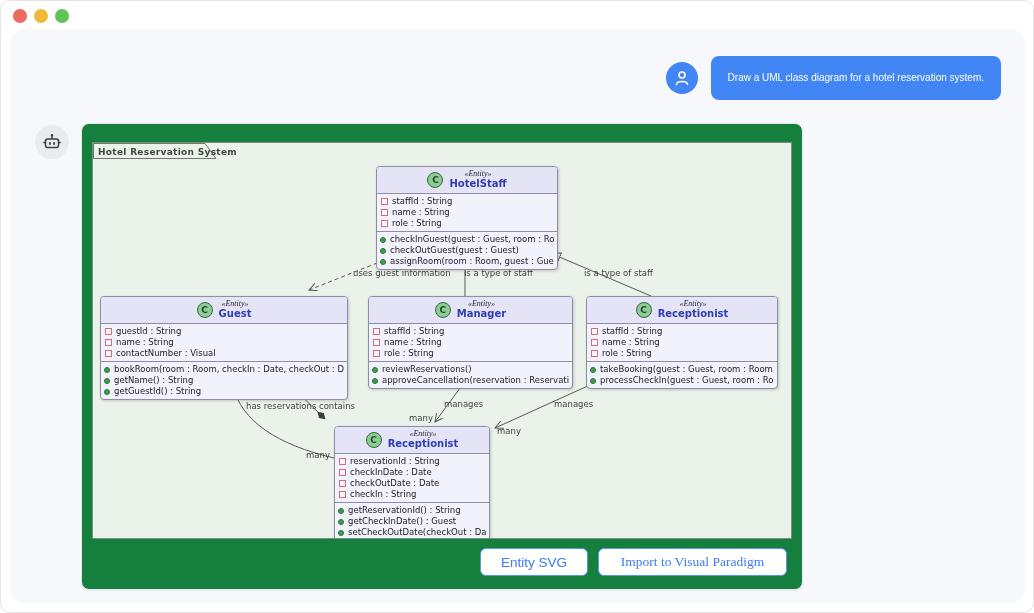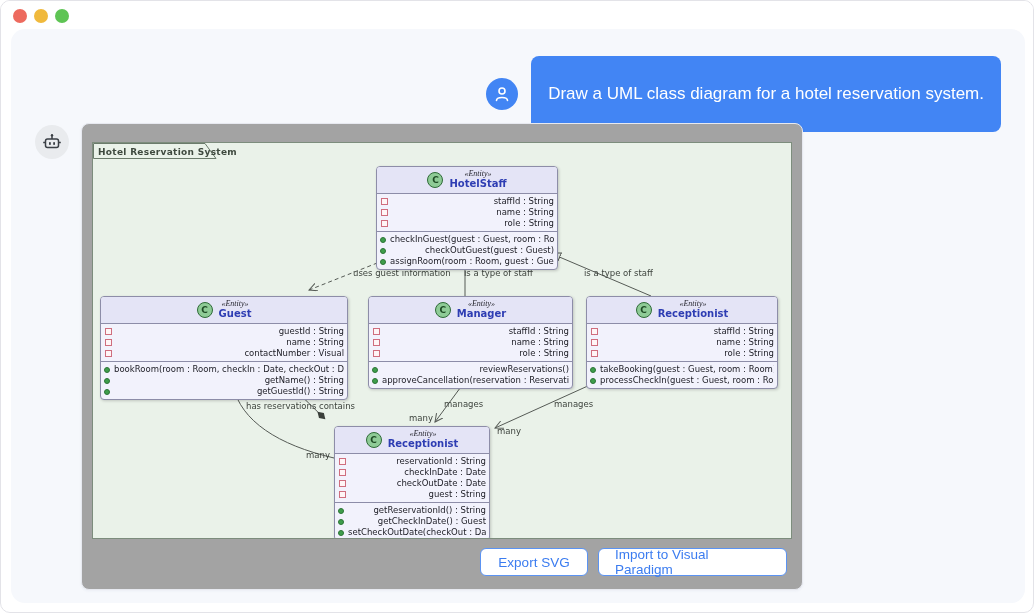--- a/index.html
+++ b/index.html
@@ -4,37 +4,37 @@
 <style>
   html,body{margin:0;padding:0;background:#ffffff;font-family:"Liberation Sans",sans-serif;}
   .window{position:relative;width:1034px;height:613px;background:#ffffff;border:1px solid #e3e3e8;border-radius:10px;box-sizing:border-box;overflow:hidden;}
   .titlebar{position:absolute;top:0;left:0;right:0;height:28px;background:#ffffff;}
   .dots{position:absolute;left:12px;top:8px;display:flex;gap:7px;}
   .dot{width:14px;height:14px;border-radius:50%;}
   .content{position:absolute;left:10px;top:28px;width:1014px;height:574px;background:#f6f8fc;border-radius:14px;}
   
   .chat-row{position:absolute;top:27px;right:24px;display:flex;align-items:center;gap:13px;}
   .avatar{width:32px;height:32px;border-radius:50%;background:#4285f4;display:flex;align-items:center;justify-content:center;flex:0 0 auto;}
-  .bubble{background:#4285f4;color:#ffffff;border-radius:8px;padding:28px 17px;font-size:17px;line-height:20px;max-width:560px;}
+  .bubble{background:#4285f4;color:#ffffff;border-radius:8px;padding:12px 17px;font-size:10px;line-height:20px;max-width:560px;}
   .bot-avatar{position:absolute;left:24px;top:96px;width:34px;height:34px;border-radius:50%;background:#e9ebee;display:flex;align-items:center;justify-content:center;}
   
-  .panel{position:absolute;left:70px;top:94px;width:720px;height:465px;background:#a3a3a3;border:1px solid #e7e9f0;border-radius:8px;box-shadow:0 1px 3px rgba(40,60,120,.05);}
+  .panel{position:absolute;left:70px;top:94px;width:720px;height:465px;background:#15803d;border:1px solid #e7e9f0;border-radius:8px;box-shadow:0 1px 3px rgba(40,60,120,.05);}
   .canvas{position:absolute;left:10px;top:18px;width:700px;height:397px;background:#eaf2e9;border:1px solid #7d8d7d;box-sizing:border-box;overflow:hidden;}
   .canvas svg{position:absolute;left:0;top:0;z-index:1;}
   .edge-label{font-family:"DejaVu Sans",sans-serif;font-size:8.5px;fill:#3c423c;}
   .frame-title{font-family:"DejaVu Sans",sans-serif;font-size:9px;font-weight:bold;fill:#3f4a3f;letter-spacing:.3px;}
   
   .uml{position:absolute;z-index:2;background:#f2f2fc;border:1px solid #8d8da8;border-radius:4px;box-shadow:1px 1px 3px rgba(0,0,0,.18);font-family:"DejaVu Sans",sans-serif;color:#1c1c24;box-sizing:border-box;}
   .uml-head{background:#e4e4f6;border-bottom:1px solid #8d8da8;border-radius:3px 3px 0 0;display:flex;align-items:center;justify-content:center;gap:6px;padding:2px 4px 3px;}
   .cicon{width:14px;height:14px;border-radius:50%;background:#8ecb96;border:1px solid #2f6b38;color:#1d4a24;font-size:9px;font-weight:bold;display:flex;align-items:center;justify-content:center;flex:0 0 auto;}
   .stereo{font-size:8px;font-style:italic;text-align:center;line-height:9px;color:#26262e;font-family:Liberation Serif, serif;}
   .cname{font-size:10px;font-weight:bold;text-align:center;line-height:12px;color:#2e3db3;}
   .sec{padding:2px 3px;}
   .sec.ops{border-top:1px solid #8d8da8;}
-  .crow{display:flex;align-items:center;gap:4px;white-space:nowrap;overflow:hidden;font-size:8.5px;line-height:11px;justify-content:space-between;}
+  .crow{display:flex;align-items:center;gap:4px;white-space:nowrap;overflow:hidden;font-size:8.5px;line-height:11px;}
   .am{width:5px;height:5px;border:1px solid #cf6e7e;background:#fff5f6;flex:0 0 auto;margin-left:1px;}
   .om{width:6px;height:6px;border-radius:50%;background:#3f9e4b;border:1px solid #2c7436;flex:0 0 auto;box-sizing:border-box;}
   
   .btn{position:absolute;top:424px;height:28px;background:#ffffff;border:1px solid #5b93f2;border-radius:6px;color:#3b7cf0;font-size:13.5px;font-family:"Liberation Sans",sans-serif;display:flex;align-items:center;justify-content:center;box-sizing:border-box;cursor:pointer;padding:0 16px;}
 </style>
 </head>
 <body>
 
 <div class="window">
   <div class="titlebar">
@@ -282,39 +282,39 @@
             <div class="crow">
                 <span class="am"></span>
                 <span>checkInDate : Date</span>
               </div>
             <div class="crow">
                 <span class="am"></span>
                 <span>checkOutDate : Date</span>
               </div>
             <div class="crow">
                 <span class="am"></span>
-                <span>guest : String</span>
+                <span>checkIn : String</span>
               </div>
           </div>
           <div class="sec ops">
             <div class="crow">
                 <span class="om"></span>
                 <span>getReservationId() : String</span>
               </div>
             <div class="crow">
                 <span class="om"></span>
                 <span>getCheckInDate() : Guest</span>
               </div>
             <div class="crow">
                 <span class="om"></span>
                 <span>setCheckOutDate(checkOut : Date)</span>
               </div>
           </div>
         </div>
 
       </div>
 
-      <div class="btn" style="left:398px;width:108px;">Export SVG</div>
-      <div class="btn" style="left:516px;width:189px;">Import to Visual Paradigm</div>
+      <div class="btn" style="left:398px;width:108px;">Entity SVG</div>
+      <div class="btn" style="left:516px;width:189px;font-family:Liberation Serif, serif;">Import to Visual Paradigm</div>
     </div>
 
   </div>
 </div>
 
 </body></html>

